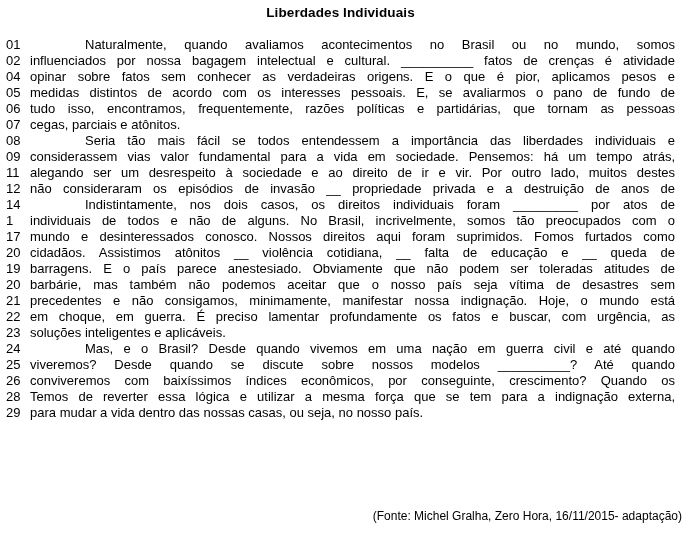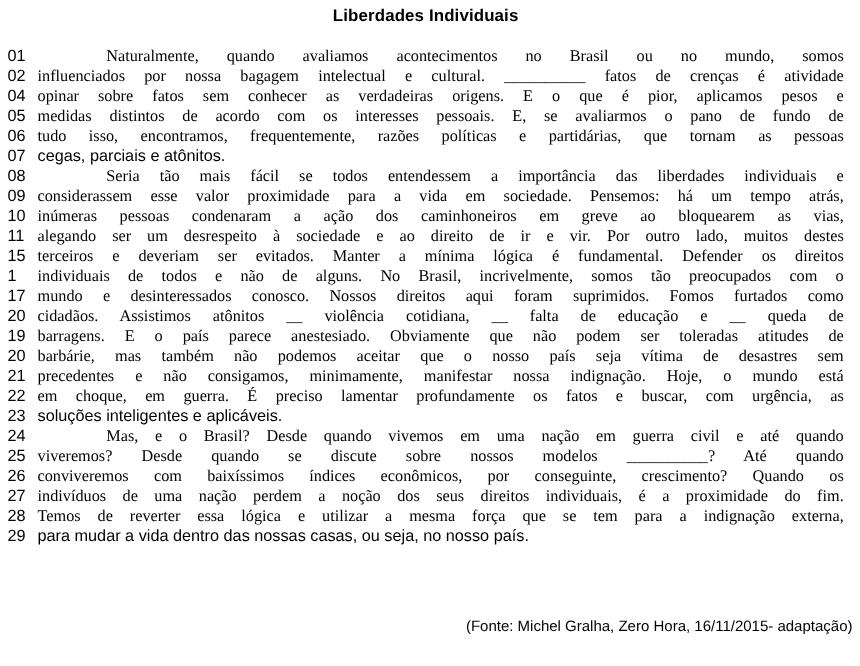--- a/index.html
+++ b/index.html
@@ -37,29 +37,28 @@
     width: 24px;
     text-align: left;
   }
   .line-text {
     flex: 1;
     min-width: 0;
   }
   .line-text.justify {
     text-align: justify;
     text-align-last: justify;
-    font-family: Liberation Serif, serif;
   }
   .line-text.indent {
     text-indent: 55px;
   }
   .source {
     position: absolute;
     right: 6px;
-    bottom: 24px;
+    bottom: 9px;
     font-size: 12px;
     line-height: 15px;
   }
 </style>
 </head>
 <body>
 
 <div class="page">
   <h1 class="doc-title">Liberdades Individuais</h1>
   <div class="text-body">
@@ -94,40 +93,40 @@
     <span class="line-text">cegas, parciais e atônitos.</span>
   </div>
 
   <div class="line">
     <span class="line-num">08</span>
     <span class="line-text justify indent">Seria tão mais fácil se todos entendessem a importância das liberdades individuais e</span>
   </div>
 
   <div class="line">
     <span class="line-num">09</span>
-    <span class="line-text justify">considerassem esse valor proximidade para a vida em sociedade. Pensemos: há um tempo atrás,</span>
+    <span class="line-text justify">considerassem vias valor fundamental para a vida em sociedade. Pensemos: há um tempo atrás,</span>
   </div>
 
-  <div class="line">
-    <span class="line-num">10</span>
-    <span class="line-text justify">inúmeras pessoas condenaram a ação dos caminhoneiros em greve ao bloquearem as vias,</span>
-  </div>
 
   <div class="line">
     <span class="line-num">11</span>
     <span class="line-text justify">alegando ser um desrespeito à sociedade e ao direito de ir e vir. Por outro lado, muitos destes</span>
   </div>
 
-
+  <div class="line">
+    <span class="line-num">12</span>
+    <span class="line-text justify">não consideraram os episódios de invasão __ propriedade privada e a destruição de anos de</span>
+  </div>
 
 
   <div class="line">
-    <span class="line-num">15</span>
-    <span class="line-text justify">terceiros e deveriam ser evitados. Manter a mínima lógica é fundamental. Defender os direitos</span>
+    <span class="line-num">14</span>
+    <span class="line-text justify indent">Indistintamente, nos dois casos, os direitos individuais foram _________ por atos de</span>
   </div>
+
 
   <div class="line">
     <span class="line-num">1</span>
     <span class="line-text justify">individuais de todos e não de alguns. No Brasil, incrivelmente, somos tão preocupados com o</span>
   </div>
 
   <div class="line">
     <span class="line-num">17</span>
     <span class="line-text justify">mundo e desinteressados conosco. Nossos direitos aqui foram suprimidos. Fomos furtados como</span>
   </div>
@@ -170,24 +169,20 @@
   <div class="line">
     <span class="line-num">25</span>
     <span class="line-text justify">viveremos? Desde quando se discute sobre nossos modelos __________? Até quando</span>
   </div>
 
   <div class="line">
     <span class="line-num">26</span>
     <span class="line-text justify">conviveremos com baixíssimos índices econômicos, por conseguinte, crescimento? Quando os</span>
   </div>
 
-  <div class="line">
-    <span class="line-num">27</span>
-    <span class="line-text justify">indivíduos de uma nação perdem a noção dos seus direitos individuais, é a proximidade do fim.</span>
-  </div>
 
   <div class="line">
     <span class="line-num">28</span>
     <span class="line-text justify">Temos de reverter essa lógica e utilizar a mesma força que se tem para a indignação externa,</span>
   </div>
 
   <div class="line">
     <span class="line-num">29</span>
     <span class="line-text">para mudar a vida dentro das nossas casas, ou seja, no nosso país.</span>
   </div>

